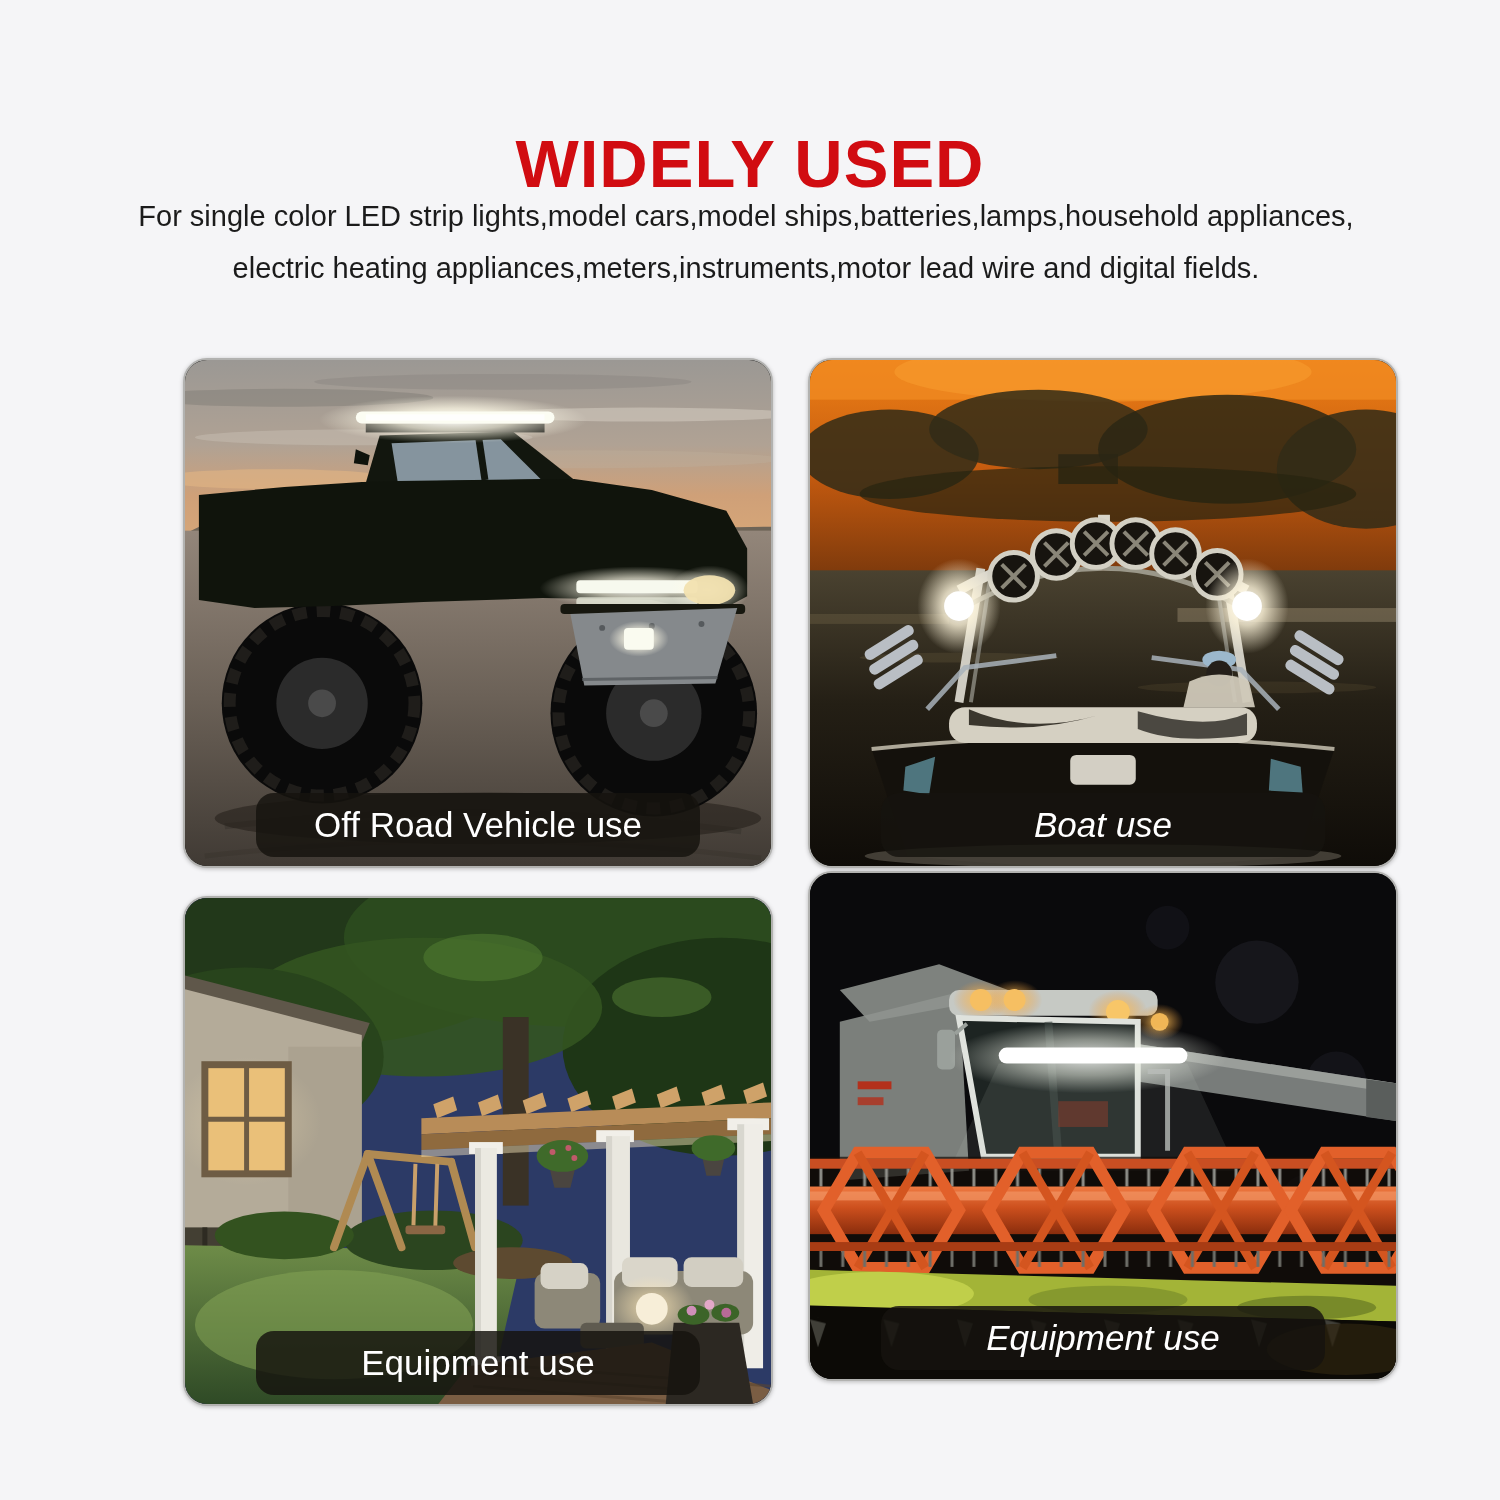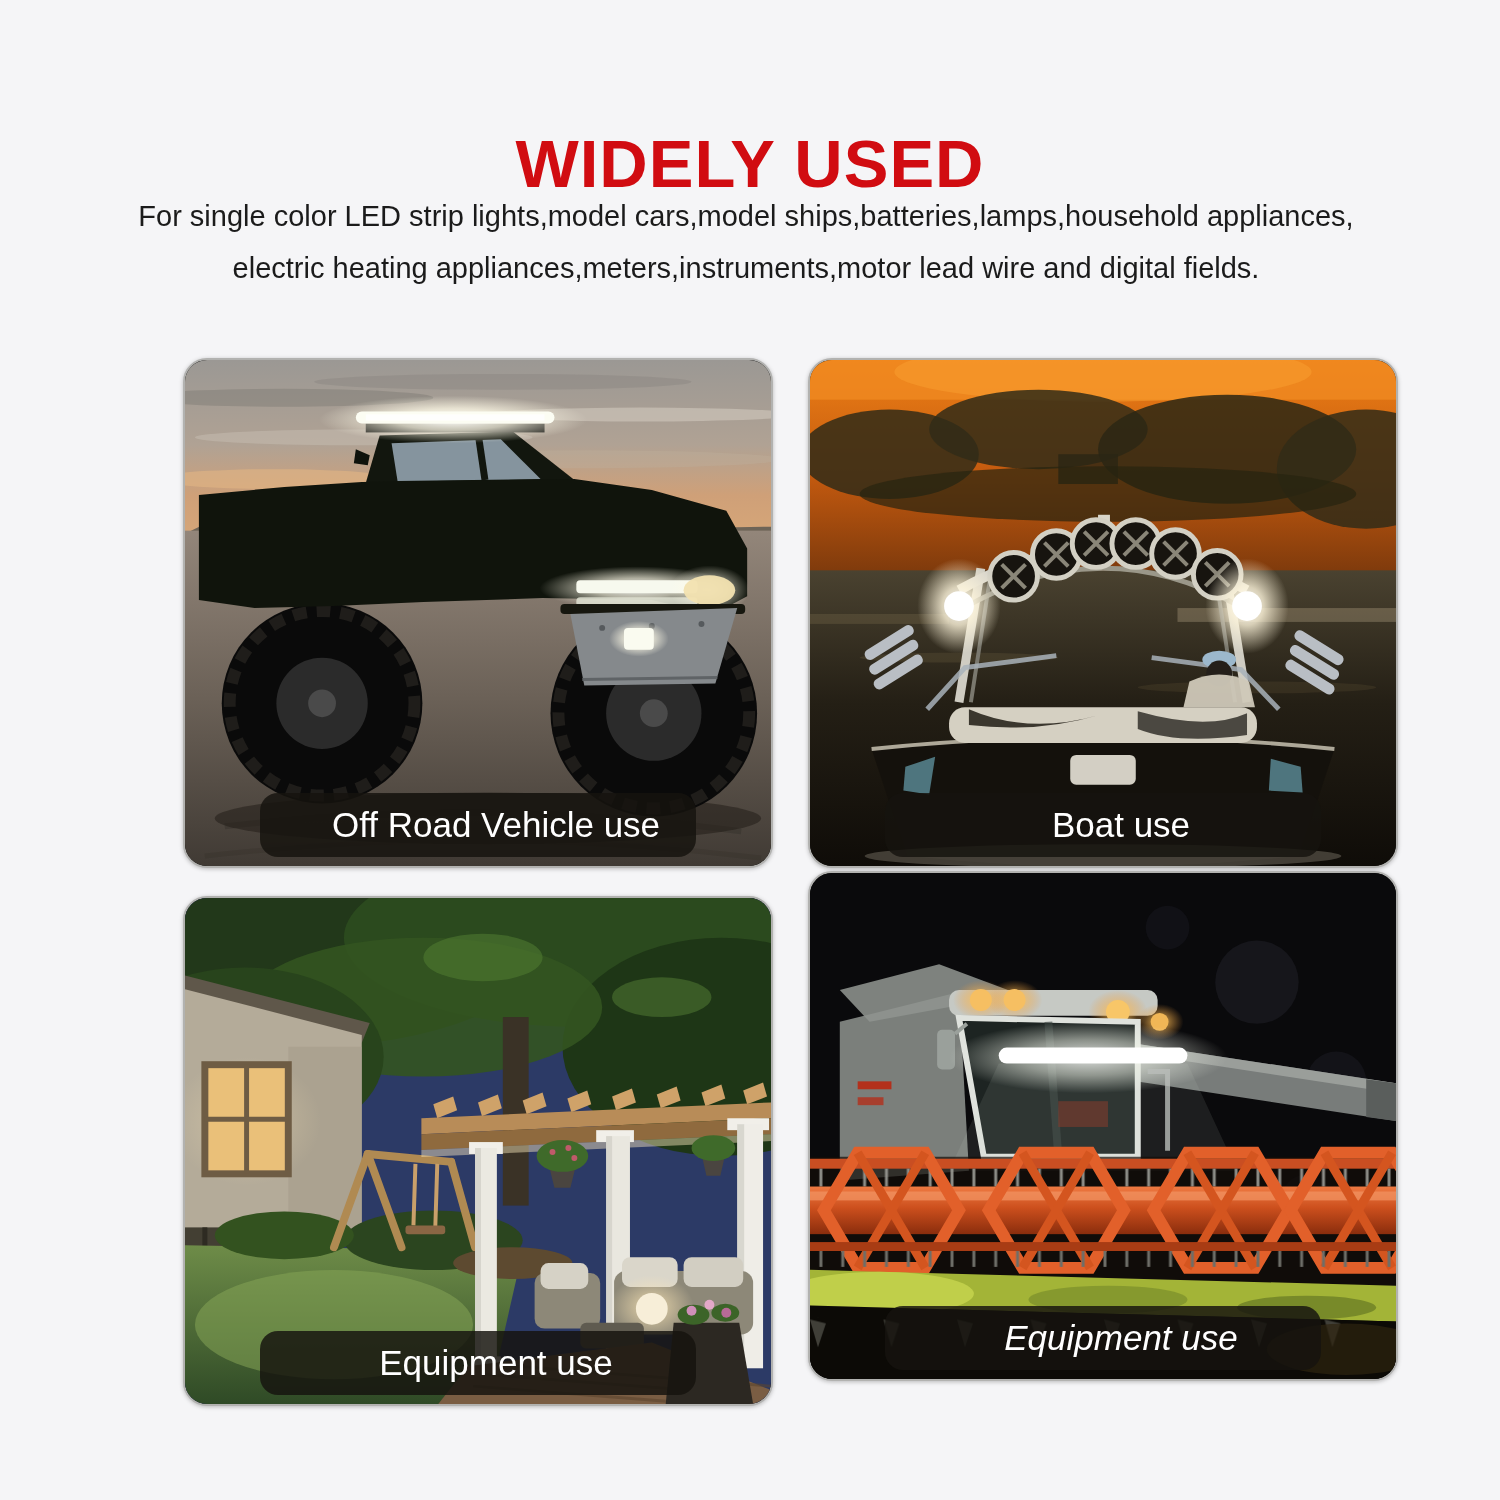--- a/index.html
+++ b/index.html
@@ -23,30 +23,30 @@
   }
   .panel{
     position:absolute;width:590px;height:510px;
     box-sizing:border-box;
     border:2px solid #b2b2b0;border-radius:24px;
     overflow:hidden;background:#000;
     box-shadow:0 1px 4px rgba(0,0,0,.25);
   }
   .panel svg{position:absolute;inset:0;width:100%;height:100%;display:block;}
   #panel-offroad{left:143px;top:342px;}
-  #panel-boat{left:768px;top:342px;}
+  #panel-boat{left:768px;top:342px;font-style:italic;}
   #panel-household{left:143px;top:880px;}
   #panel-equipment{left:768px;top:855px;font-style:italic;}
   .use-label{
     position:absolute;left:50%;bottom:9px;transform:translateX(-50%);
-    width:400px;height:64px;
+    width:444px;height:64px;
     background:var(--label_background,rgba(22,19,15,0.83));
     border-radius:18px;
     display:flex;align-items:center;justify-content:center;
-    color:var(--label_text,#ffffff);font-size:35px;white-space:nowrap;padding-left:36px;
+    color:var(--label_text,#ffffff);font-size:35px;white-space:nowrap;
   }
 </style>
 </head>
 <body>
 
 <div class="page">
 
   <h1 class="title">WIDELY USED</h1>
 
   <div class="desc">

